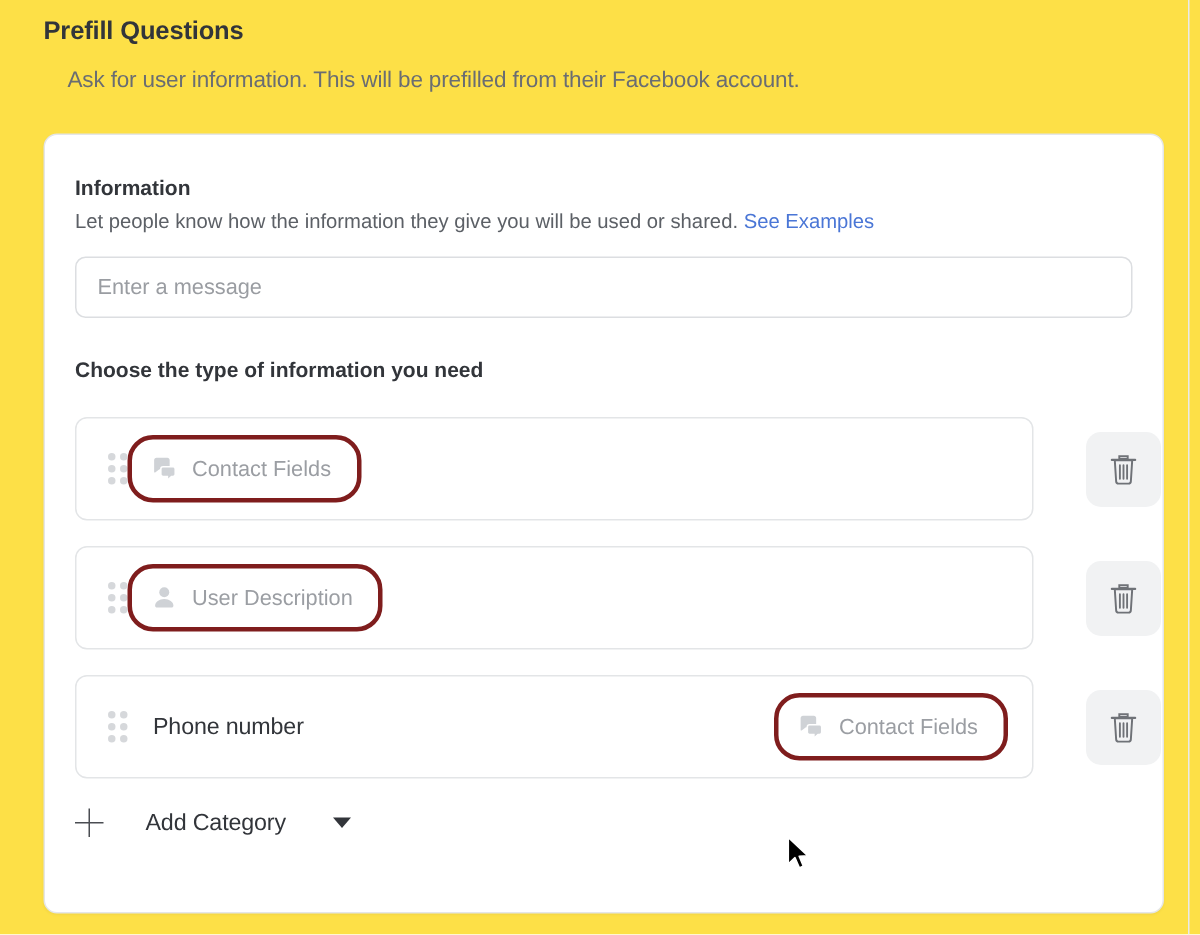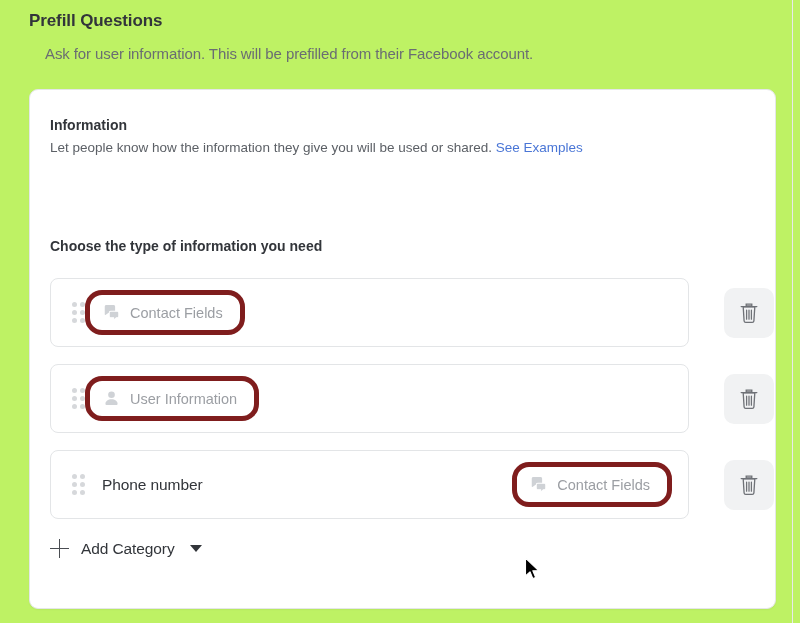--- a/index.html
+++ b/index.html
@@ -9,21 +9,21 @@
     height: 623px;
     background: #ffffff;
     font-family: "Liberation Sans", sans-serif;
     overflow: hidden;
   }
 
   #page {
     position: relative;
     width: 800px;
     height: 623px;
-    background: #bef264;
+    background: #fde047;
   }
 
   
   .page-edge {
     position: absolute;
     top: 0;
     left: 792px;
     width: 1px;
     height: 623px;
     background: #e8e9eb;
@@ -159,21 +159,21 @@
     margin-left: 17px;
     font-size: 15.5px;
     color: #32353a;
     letter-spacing: -0.1px;
     flex: 1 1 auto;
   }
 
   .pill {
     margin-right: 16px;
     height: 45px;
-    border: 5px solid #7f1d1d;
+    border: 3px solid #7f1d1d;
     border-radius: 17px;
     display: flex;
     align-items: center;
     padding: 0 17px 0 12px;
     background: #fff;
     flex: 0 0 auto;
     cursor: pointer;
   }
   .pill-label {
     font-size: 14.5px;
@@ -199,20 +199,21 @@
   }
 
   .add-cat {
     position: absolute;
     left: 20px;
     top: 449px;
     display: flex;
     align-items: center;
     cursor: pointer;
     user-select: none;
+    gap: 16px;
   }
   .plus-icon {
     width: 19px; height: 19px;
     position: relative;
     flex: 0 0 auto;
   }
   .plus-icon::before, .plus-icon::after {
     content: "";
     position: absolute;
     background: #4a4d52;
@@ -256,20 +257,21 @@
 
   <div class="card">
 
     <div class="desc-label">Information</div>
 
     <div class="desc-help">
       <span>Let people know how the information they give you will be used or shared.</span>
       <span class="link">See Examples</span>
     </div>
 
+    <input class="msg-input" type="text" placeholder="Enter a message" style="">
 
     <div class="choose-label">Choose the type of information you need</div>
 
     <div class="rows">
 
       <div class="row-wrap">
         <div class="row-box">
           <div class="drag-handle">
             <i></i>
               <i></i>
@@ -304,21 +306,21 @@
               <i></i>
               <i></i>
               <i></i>
               <i></i>
           </div>
           <div class="pill">
             <svg class="pill-icon" viewBox="0 0 20 20">
               <circle cx="10" cy="6.1" r="3.5" fill="#cfd2d6"></circle>
               <path d="M10 10.8c-3.6 0-6.4 2.1-6.4 4.7 0 1.0.5 1.4 1.4 1.4h10c.9 0 1.4-.4 1.4-1.4 0-2.6-2.8-4.7-6.4-4.7z" fill="#cfd2d6"></path>
             </svg>
-            <span class="pill-label">User Information</span>
+            <span class="pill-label">User Description</span>
           </div>
         </div>
         <button class="trash-btn">
           <svg width="22" height="23" viewBox="0 0 22 23">
             <path d="M8.2 2.2h5.6v1.7H8.2z" fill="none" stroke="#6f7277" stroke-width="1.3"></path>
             <path d="M3.2 4.6h15.6" stroke="#6f7277" stroke-width="1.4" stroke-linecap="round"></path>
             <path d="M5.2 4.9h11.6l-.9 14.0a1.6 1.6 0 0 1-1.6 1.5H7.7a1.6 1.6 0 0 1-1.6-1.5z" fill="none" stroke="#6f7277" stroke-width="1.3"></path>
             <path d="M8.6 8.2v9M11 8.2v9M13.4 8.2v9" stroke="#6f7277" stroke-width="1.25" stroke-linecap="round"></path>
           </svg>
         </button>

